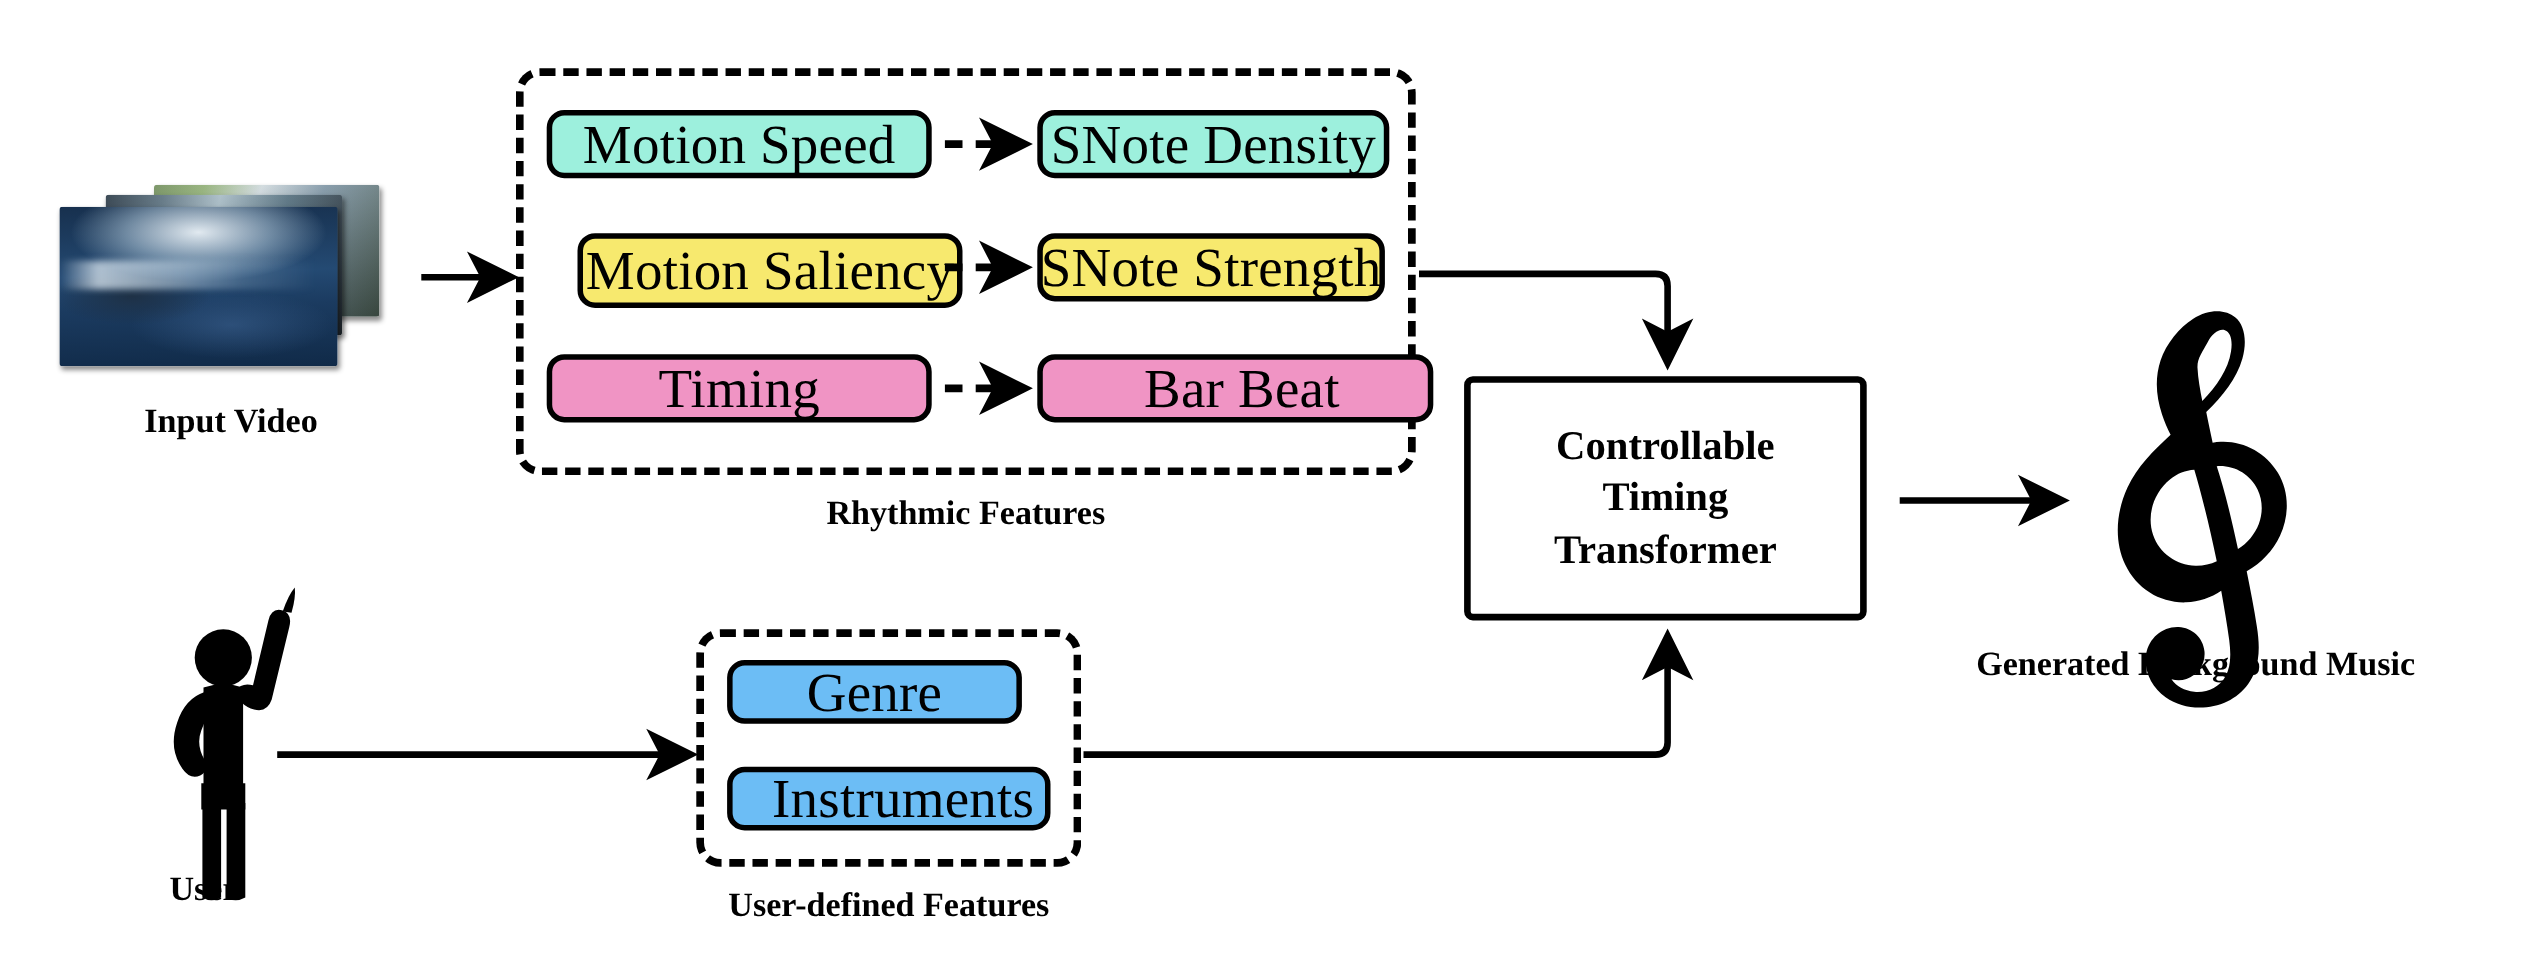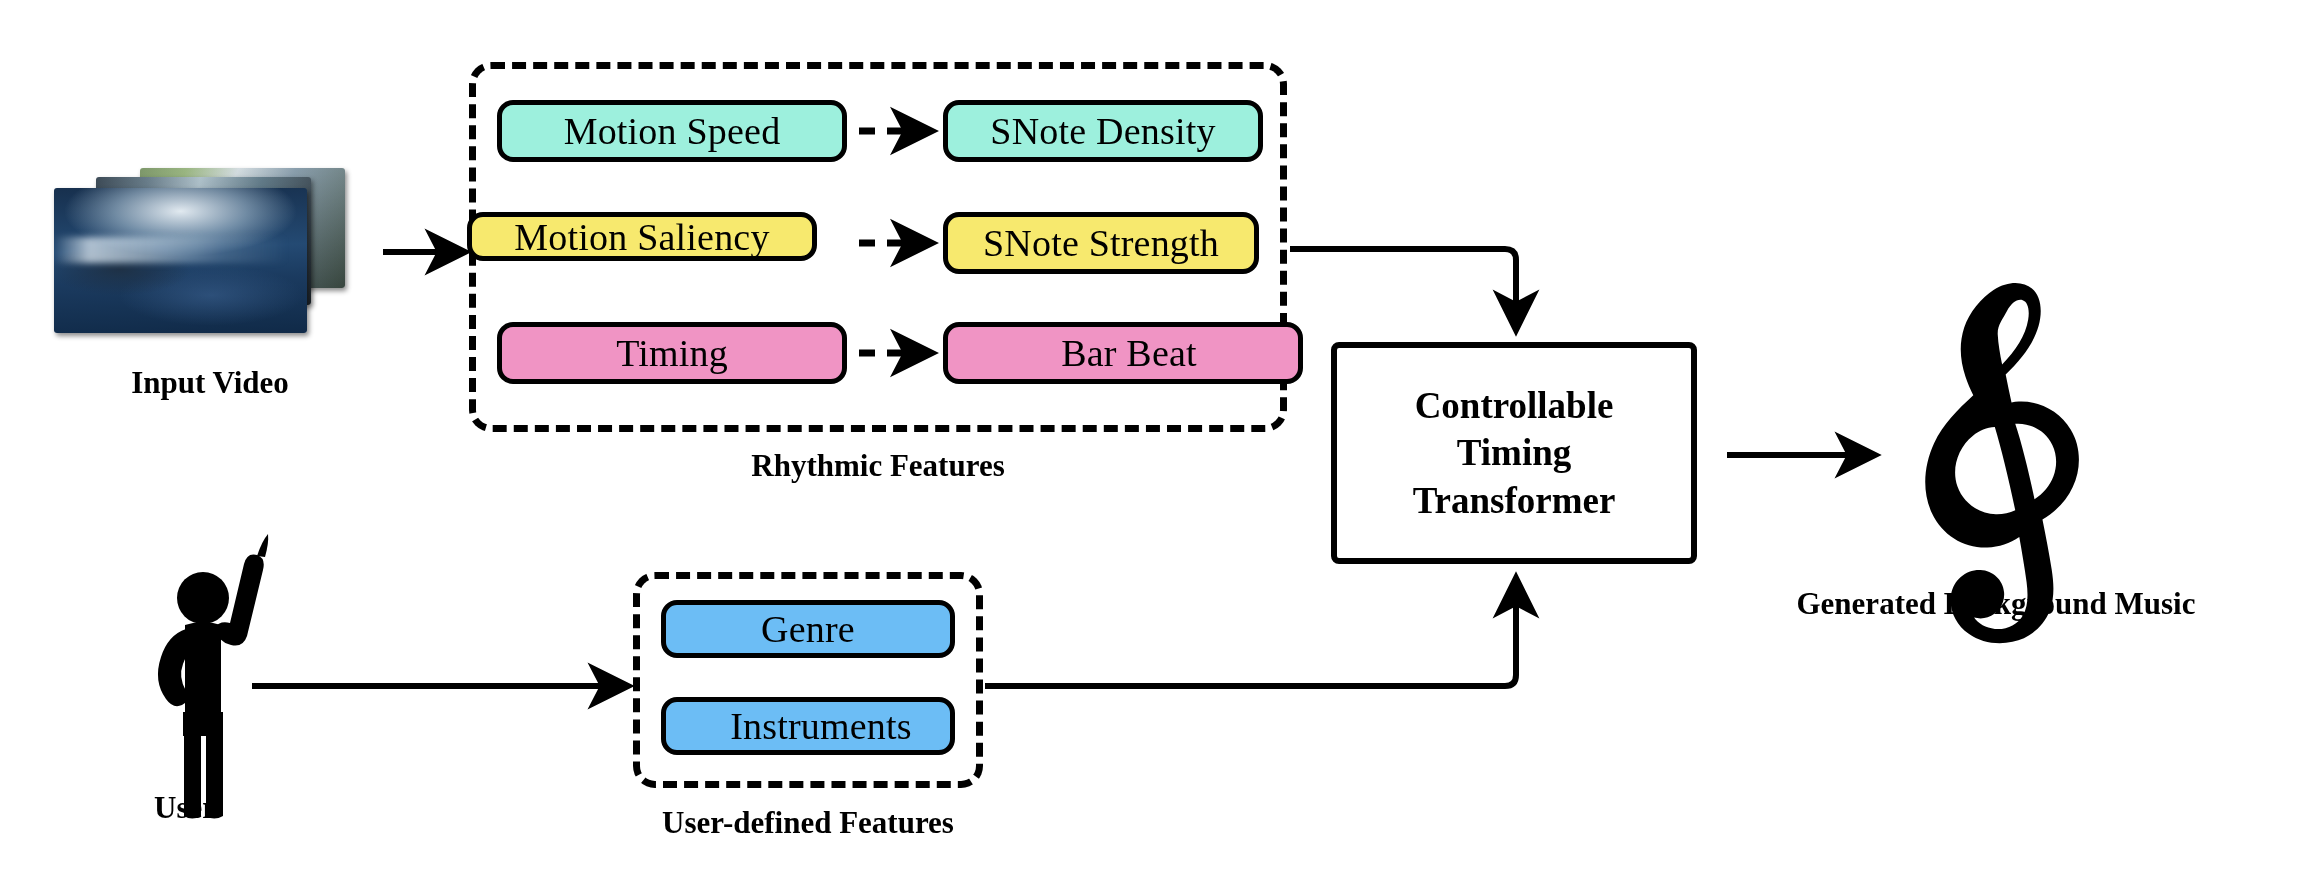--- a/index.html
+++ b/index.html
@@ -21,21 +21,21 @@
   }
 
   
   .fbox {
     position: absolute;
     border: 5px solid #000000;
     border-radius: 16px;
     display: flex;
     align-items: center;
     justify-content: center;
-    font-size: 38px;
+    font-size: 50px;
     color: #000000;
     line-height: 1;
     white-space: nowrap;
     letter-spacing: 0.2px;
   }
 
   
   .dashgroup {
     position: absolute;
     border: 7px dashed #000000;
@@ -126,21 +126,21 @@
     <div class="vframe vf-mid" style="left:48px; top:9px;  width:215px; height:128px;"></div>
     <div class="vframe vf-front" style="left:6px;  top:20px; width:253px; height:145px;"></div>
   </div>
   <div class="caption" style="left:0px; top:365px; width:420px;">Input Video</div>
 
   <div class="dashgroup" style="left:469px; top:62px; width:818px; height:370px;"></div>
 
   <div class="fbox" style="left:497px; top:100px;  width:350px; height:62px; background:#9DF0DD;">
     <span>Motion Speed</span>
   </div>
-  <div class="fbox" style="left:467px; top:212px;  width:350px; height:49px; background:#F7E96E;">
+  <div class="fbox" style="left:525px; top:212px;  width:350px; height:68px; background:#F7E96E;">
     <span>Motion Saliency</span>
   </div>
   <div class="fbox" style="left:497px; top:322px;  width:350px; height:62px; background:#F094C4;">
     <span>Timing</span>
   </div>
 
   <div class="fbox" style="left:943px; top:100px;  width:320px; height:62px; background:#9DF0DD;">
     <span>SNote Density</span>
   </div>
   <div class="fbox" style="left:943px; top:212px;  width:316px; height:62px; background:#F7E96E;">
@@ -149,21 +149,21 @@
   <div class="fbox" style="left:943px; top:322px;  width:360px; height:62px; background:#F094C4;padding-left:12px;">
     <span>Bar Beat</span>
   </div>
 
   <div class="caption" style="left:628px; top:448px; width:500px;">Rhythmic Features</div>
 
   <div class="caption" style="left:50px; top:790px; width:270px;">User</div>
 
   <div class="dashgroup" style="left:633px; top:572px; width:350px; height:216px;"></div>
 
-  <div class="fbox" style="left:661px; top:600px; width:294px; height:58px; background:#6CBDF5;text-align:right;">
+  <div class="fbox" style="left:661px; top:600px; width:268px; height:58px; background:#6CBDF5;text-align:right;">
     <span>Genre</span>
   </div>
   <div class="fbox" style="left:661px; top:697px; width:294px; height:58px; background:#6CBDF5;padding-left:26px;">
     <span>Instruments</span>
   </div>
 
   <div class="caption" style="left:558px; top:805px; width:500px;">User-defined Features</div>
 
   <div class="procbox" style="left:1331px; top:342px; width:366px; height:222px;">
     <div>Controllable</div>

